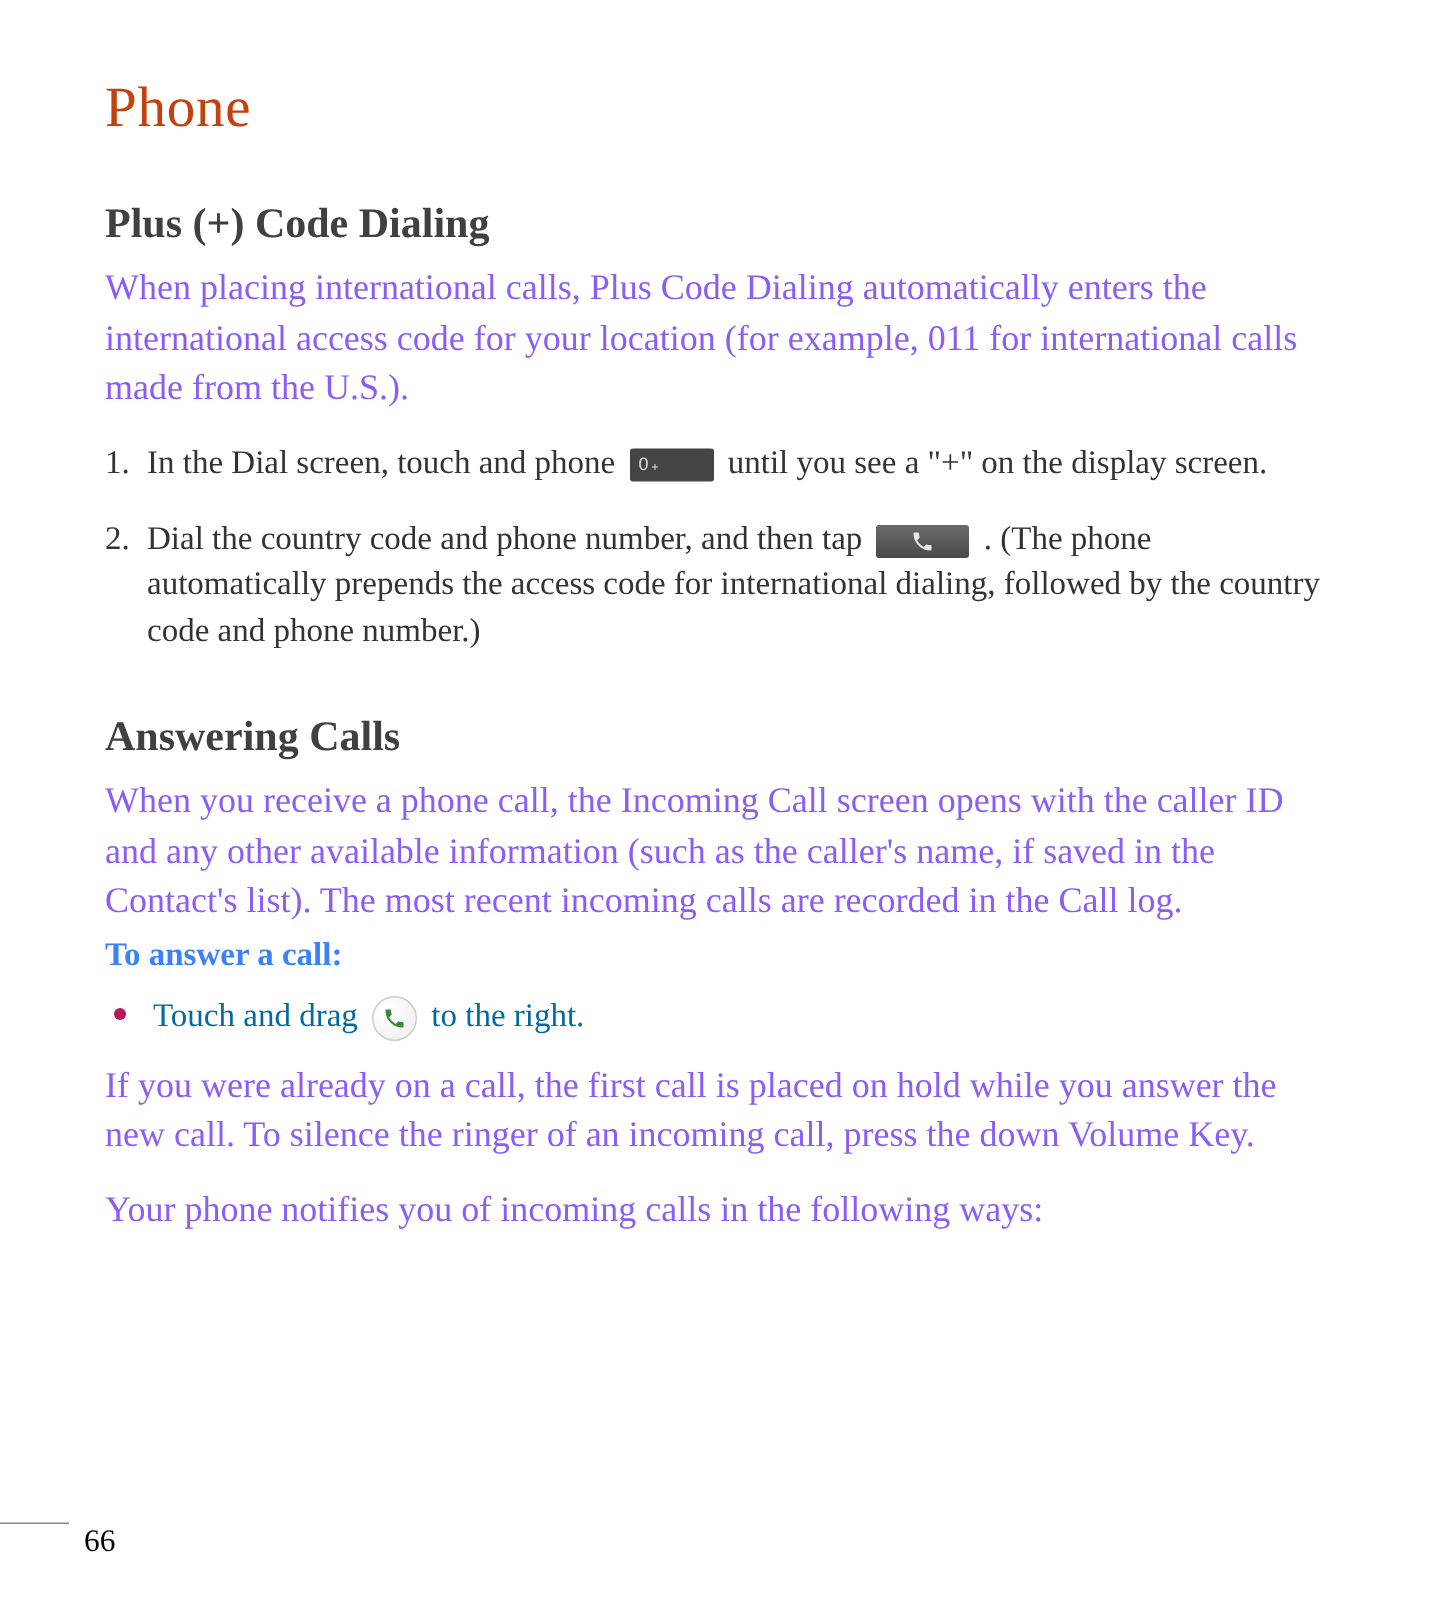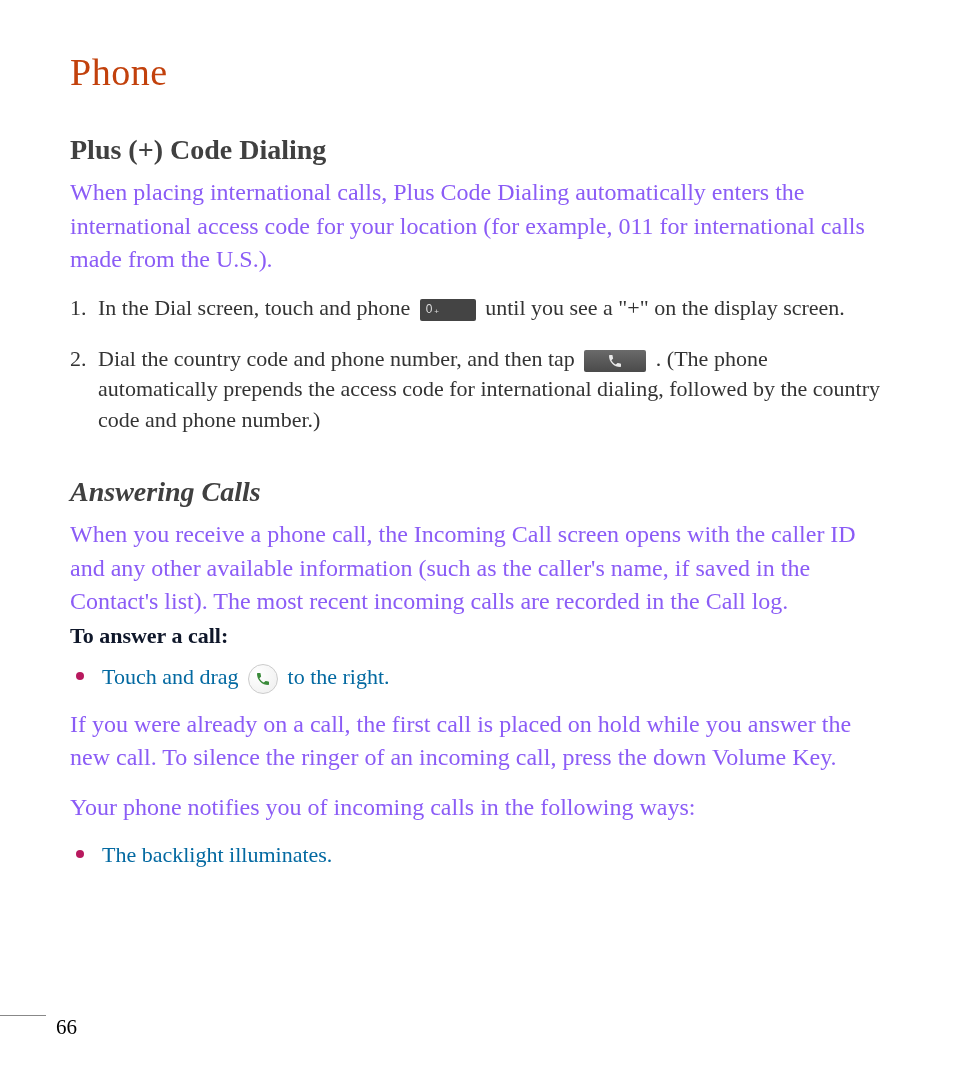--- a/index.html
+++ b/index.html
@@ -19,21 +19,21 @@
       margin-bottom: 40px;
       letter-spacing: 0.5px;
     }
     .section-heading {
       font-size: 28px;
       color: #404040;
       font-weight: bold;
       margin-bottom: 10px;
       margin-top: 8px;
     }
-    .section-heading.second { margin-top: 40px; font-style: italic; }
+    .section-heading.second { margin-top: 40px; }
     .para {
       font-size: 24px;
       line-height: 1.4;
       color: #8b5cf6;
       margin-bottom: 16px;
     }
     .ordered-list {
       list-style: none;
       margin-bottom: 12px;
     }
@@ -76,21 +76,21 @@
     .drag-circle {
       width: 30px; height: 30px;
       background: radial-gradient(circle at 30% 30%, #fff, #eee);
       border-radius: 50%;
       border: 1px solid #ccc;
     }
     .drag-circle svg { width: 16px; height: 16px; }
     .bold-label {
       font-size: 22px;
       font-weight: bold;
-      color: #0f172a;
+      color: #3b82f6;
       line-height: 1.4;
     }
     .bullet-list { list-style: none; }
     .bullet-item {
       font-size: 22px;
       line-height: 1.4;
       color: #0369a1;
       margin-bottom: 14px;
       padding-left: 32px;
       position: relative;
@@ -166,17 +166,16 @@
     </span>
     <span> to the right.</span>
   </li>
 </ul>
 
 <p class="para">If you were already on a call, the first call is placed on hold while you answer the new call. To silence the ringer of an incoming call, press the down Volume Key.</p>
 
 <p class="para">Your phone notifies you of incoming calls in the following ways:</p>
 
 <ul class="bullet-list">
-  <li class="bullet-item">The backlight illuminates.</li>
 </ul>
 
 <div class="footer-rule"></div>
 <div class="page-number">66</div>
 
 </body></html>

